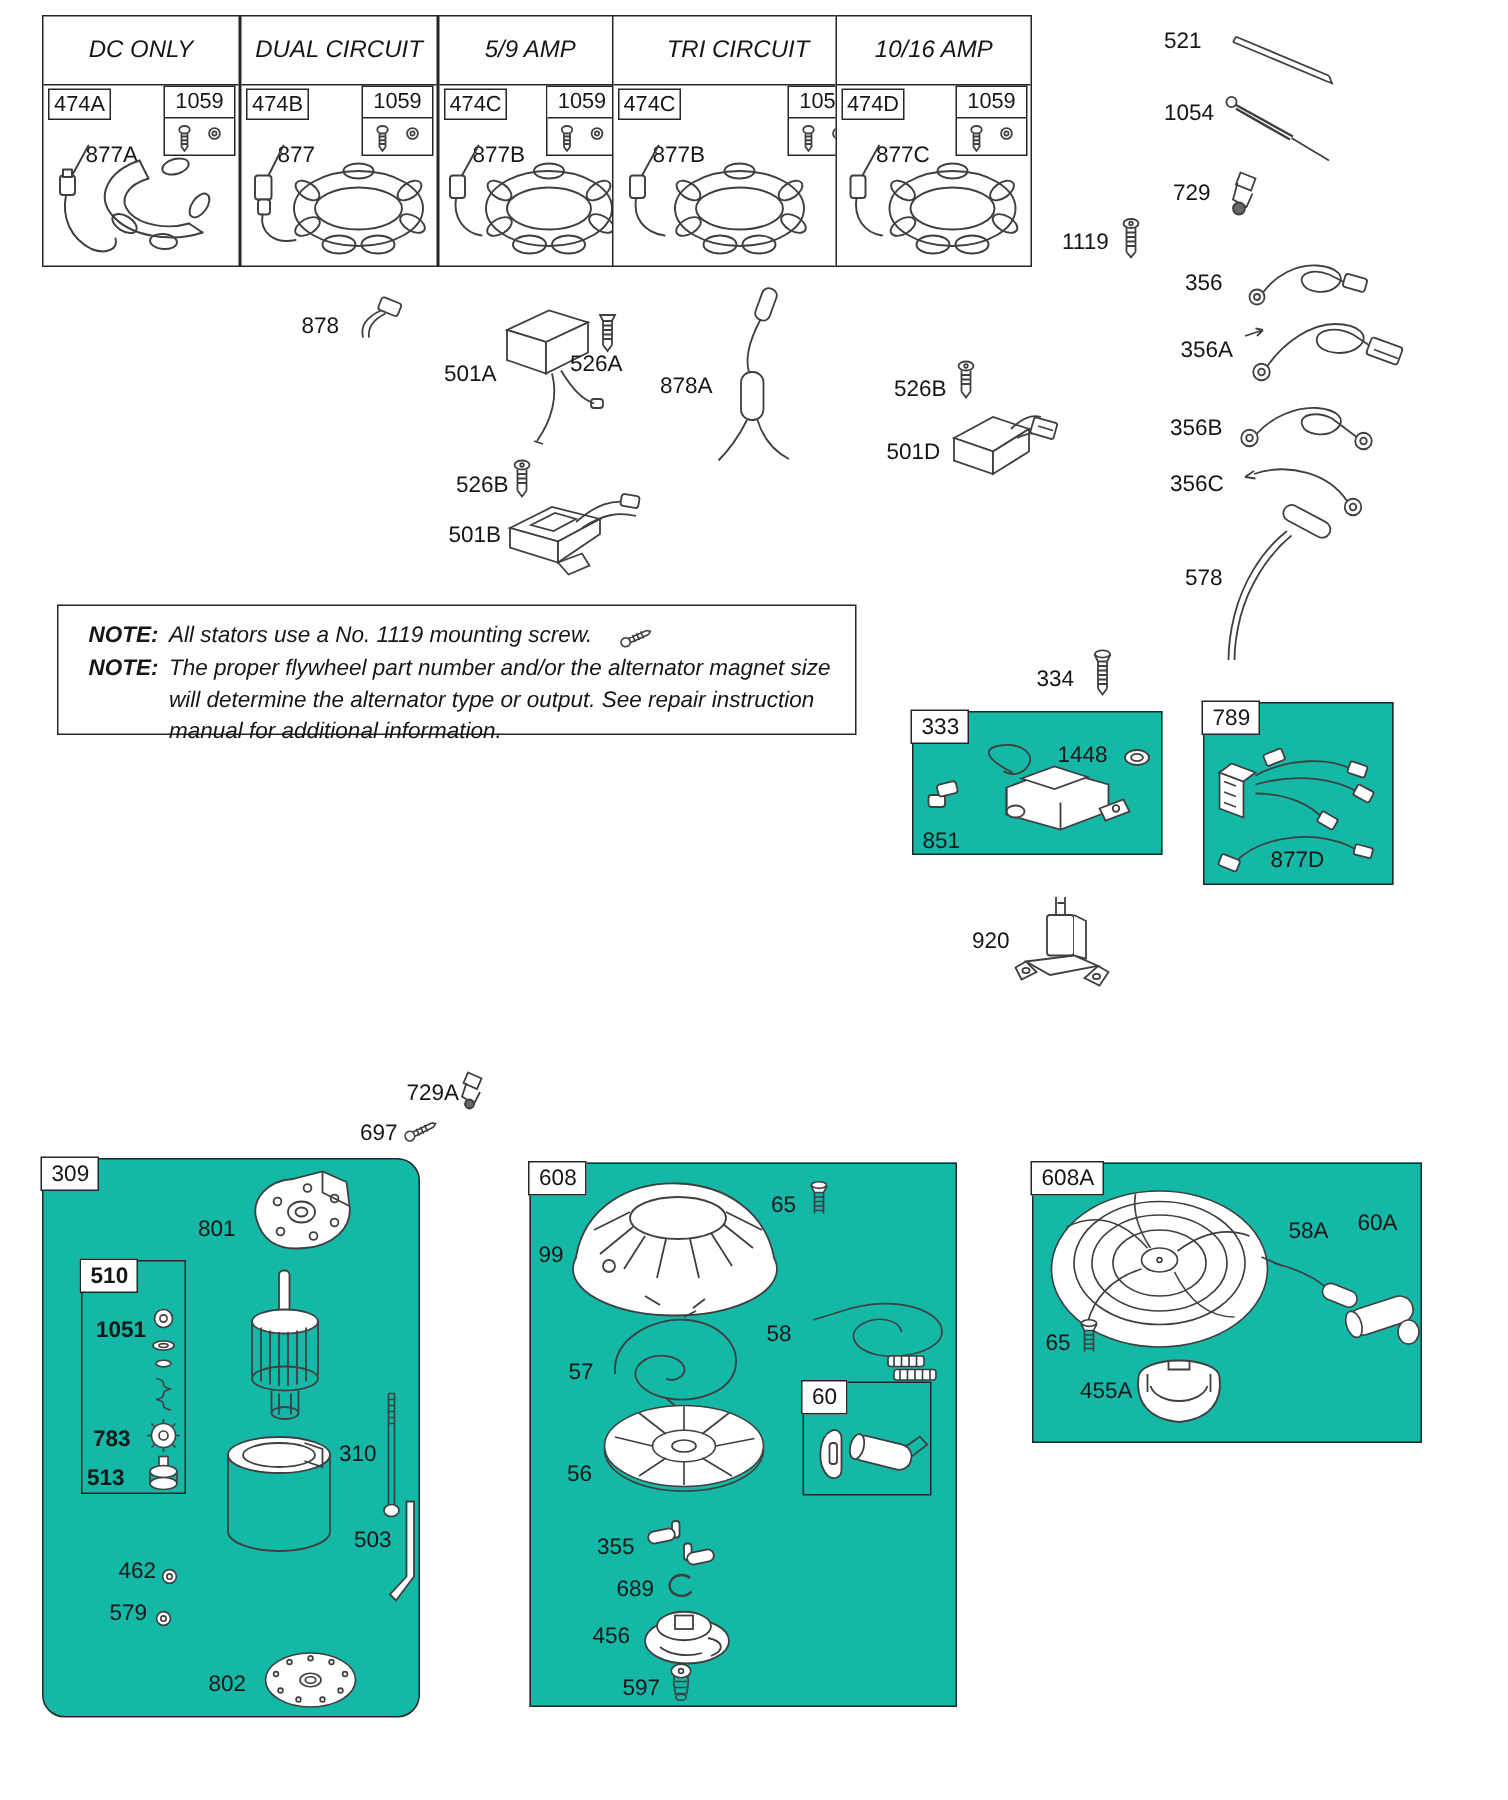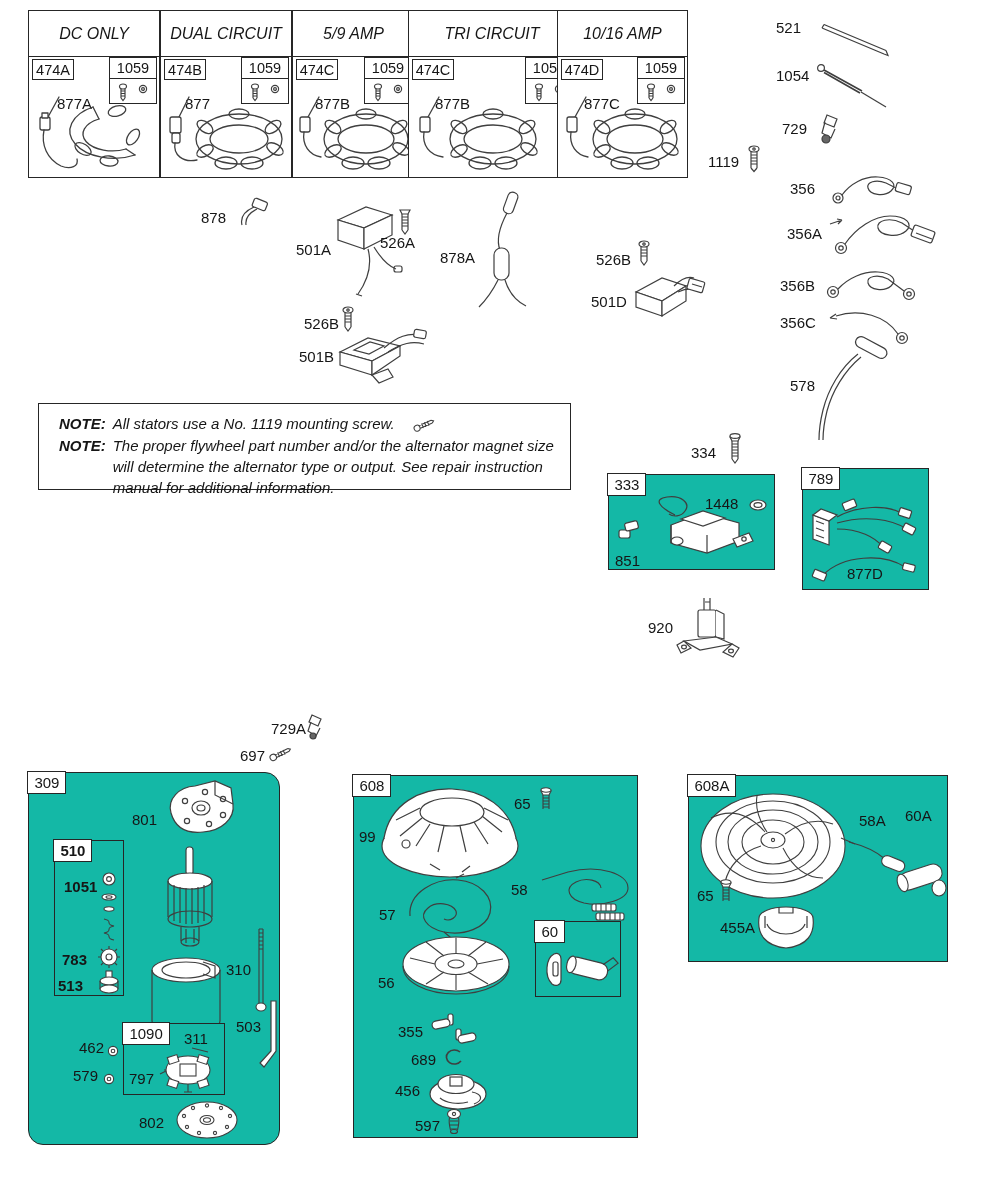--- a/index.html
+++ b/index.html
@@ -499,37 +499,20 @@
     <svg class="svgd" style="left:78px;top:272px;" width="12" height="12" stroke="#3f3f3f" fill="none" stroke-width="1.1">
       <circle cx="6" cy="6" r="4.6" fill="#fff"></circle>
         <circle cx="6" cy="6" r="1.8"></circle>
     </svg>
     <div class="lbl" style="left:44px;top:294px;">579</div>
     <svg class="svgd" style="left:74px;top:300px;" width="12" height="12" stroke="#3f3f3f" fill="none" stroke-width="1.1">
       <circle cx="6" cy="6" r="4.6" fill="#fff"></circle>
         <circle cx="6" cy="6" r="1.8"></circle>
     </svg>
 
-    <div class="abox" style="left:94px;top:250px;width:102px;height:72px;">
-      <div class="tag">1090</div>
-      <div class="lbl z" style="left:60px;top:6px;">311</div>
-      <div class="lbl z" style="left:5px;top:46px;">797</div>
-      <svg class="svgd" style="left:24px;top:14px;" width="76" height="56" stroke="#3f3f3f" fill="none" stroke-width="1.1">
-        <path d="M44,10 L60,14"></path>
-        <path d="M12,36 L20,32"></path>
-          <path d="M20,32 l-4,0 M20,32 l-2,3"></path>
-        <ellipse cx="40" cy="32" rx="22" ry="14" fill="#fff"></ellipse>
-        <rect x="32" y="26" width="16" height="12" fill="#fff"></rect>
-        <rect x="20" y="18" width="10" height="7" transform="rotate(-18 25 21)" fill="#fff"></rect>
-        <rect x="50" y="18" width="10" height="7" transform="rotate(18 55 21)" fill="#fff"></rect>
-        <rect x="20" y="42" width="10" height="7" transform="rotate(18 25 45)" fill="#fff"></rect>
-        <rect x="50" y="42" width="10" height="7" transform="rotate(-18 55 45)" fill="#fff"></rect>
-        <path d="M40,46 v8 M36,54 h8"></path>
-      </svg>
-    </div>
 
     <div class="lbl" style="left:110px;top:341px;">802</div>
     <svg class="svgd" style="left:144px;top:324px;" width="68" height="46" stroke="#3f3f3f" fill="none" stroke-width="1.1">
       <ellipse cx="34" cy="23" rx="30" ry="18" fill="#fff"></ellipse>
       <ellipse cx="34" cy="23" rx="7" ry="4.5"></ellipse>
         <ellipse cx="34" cy="23" rx="3.5" ry="2.2"></ellipse>
       <circle cx="34" cy="8.5" r="1.6"></circle>
         <circle cx="48" cy="11" r="1.6"></circle>
         <circle cx="57" cy="19" r="1.6"></circle>
       <circle cx="54" cy="30" r="1.6"></circle>

